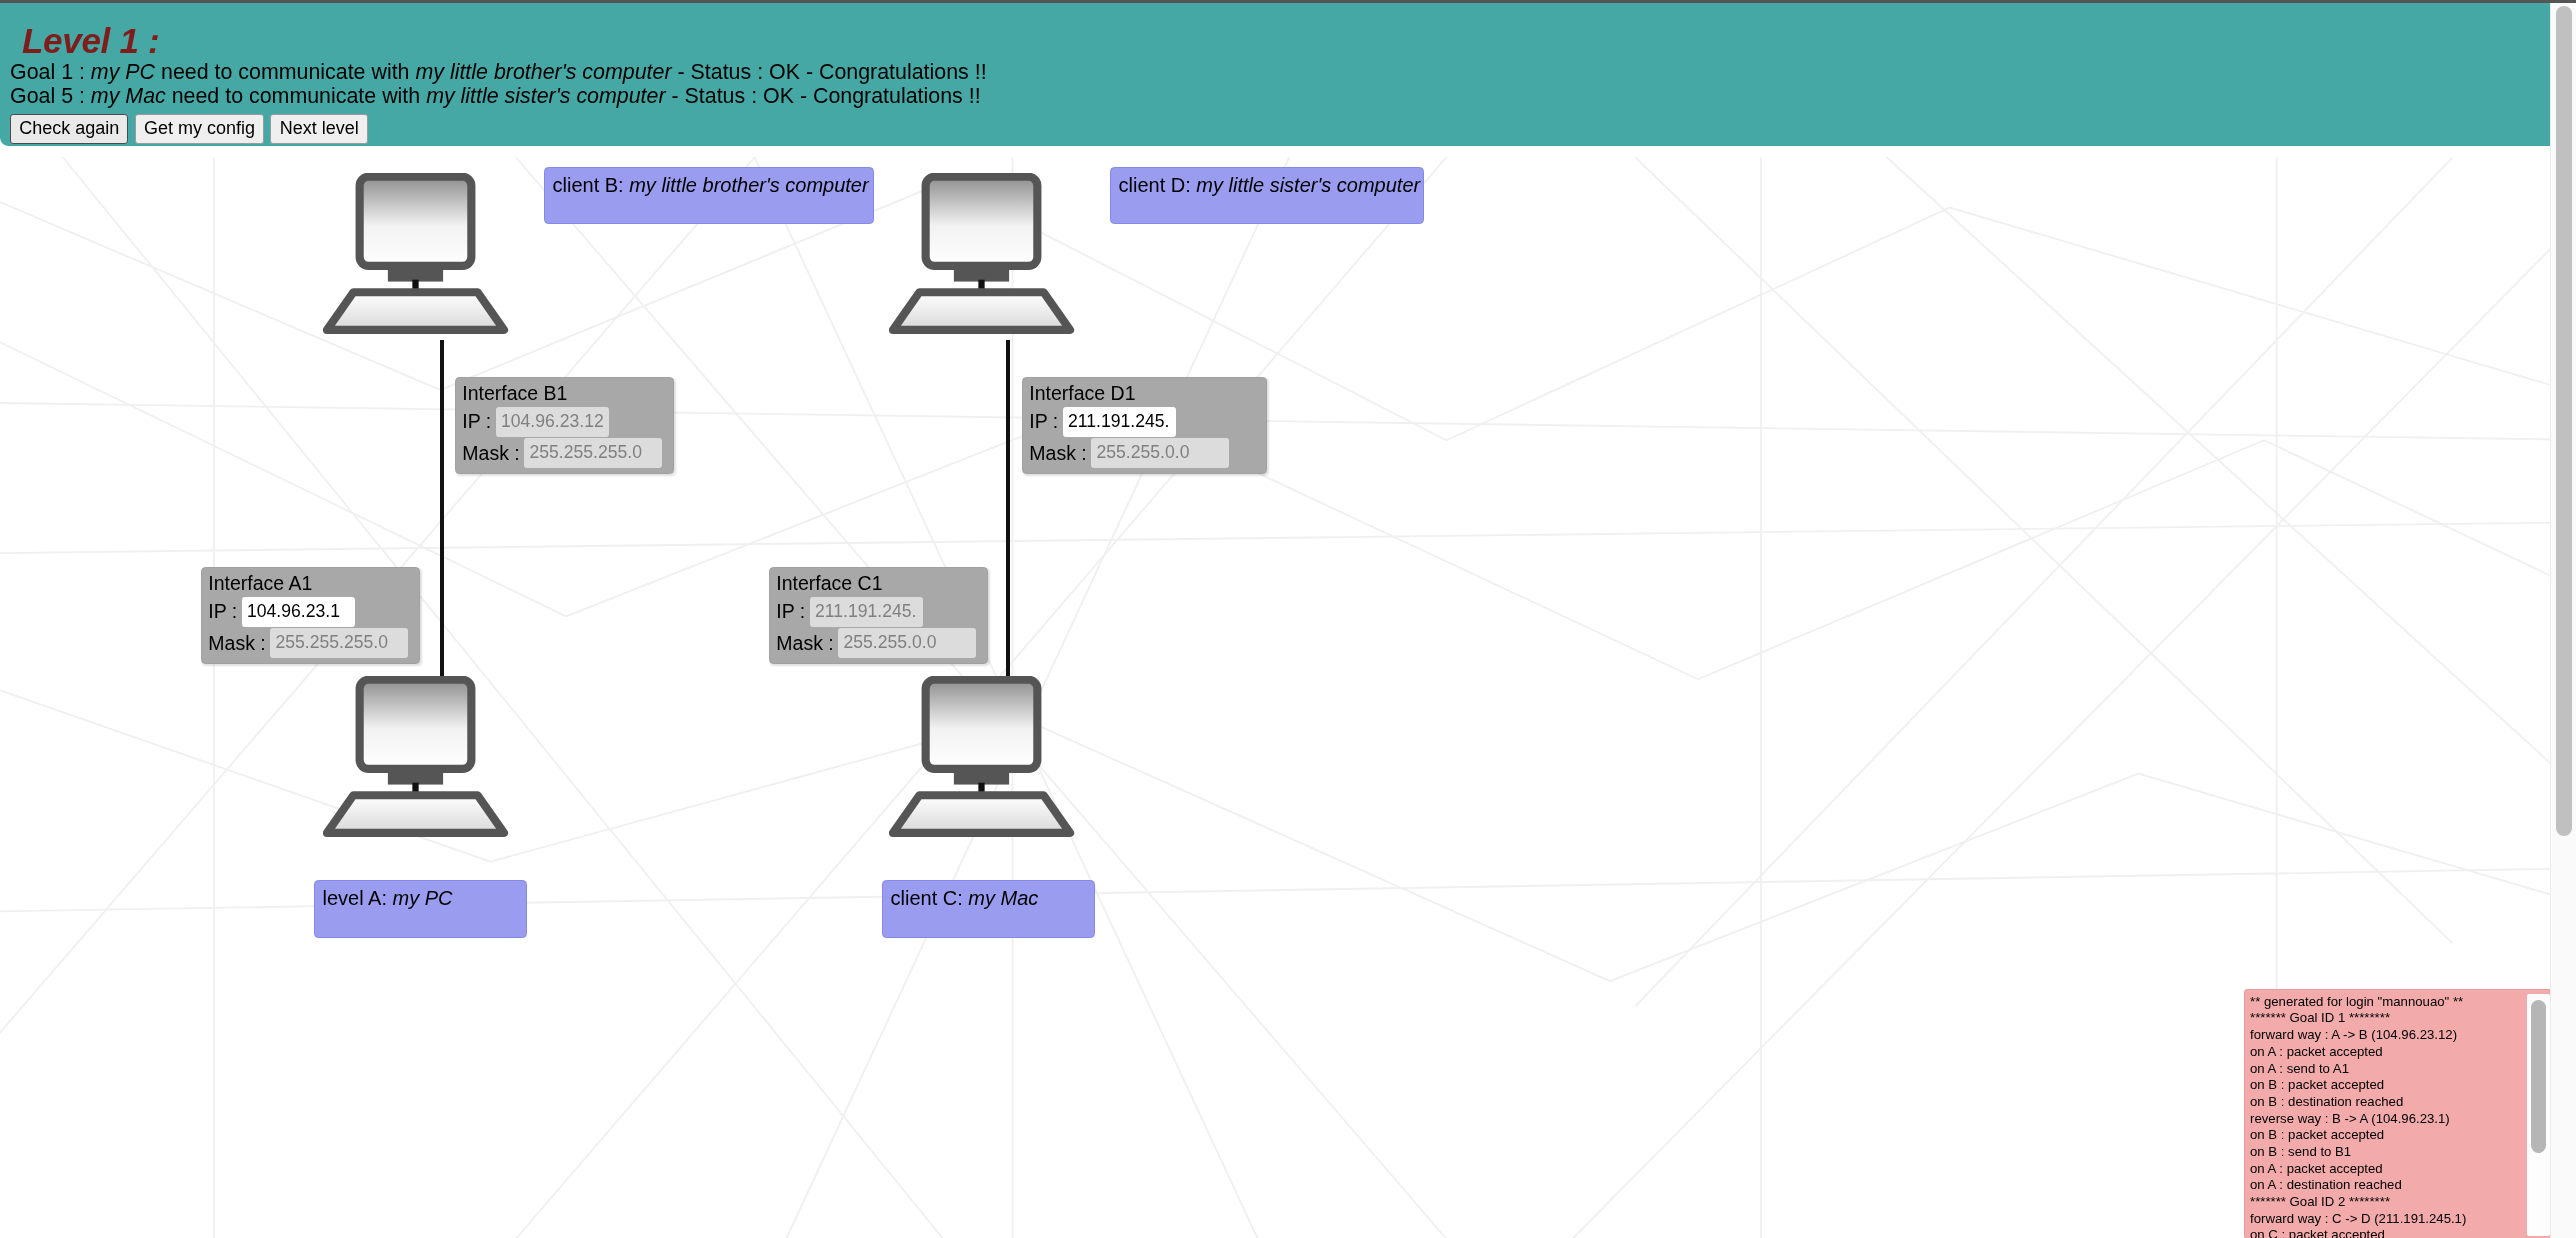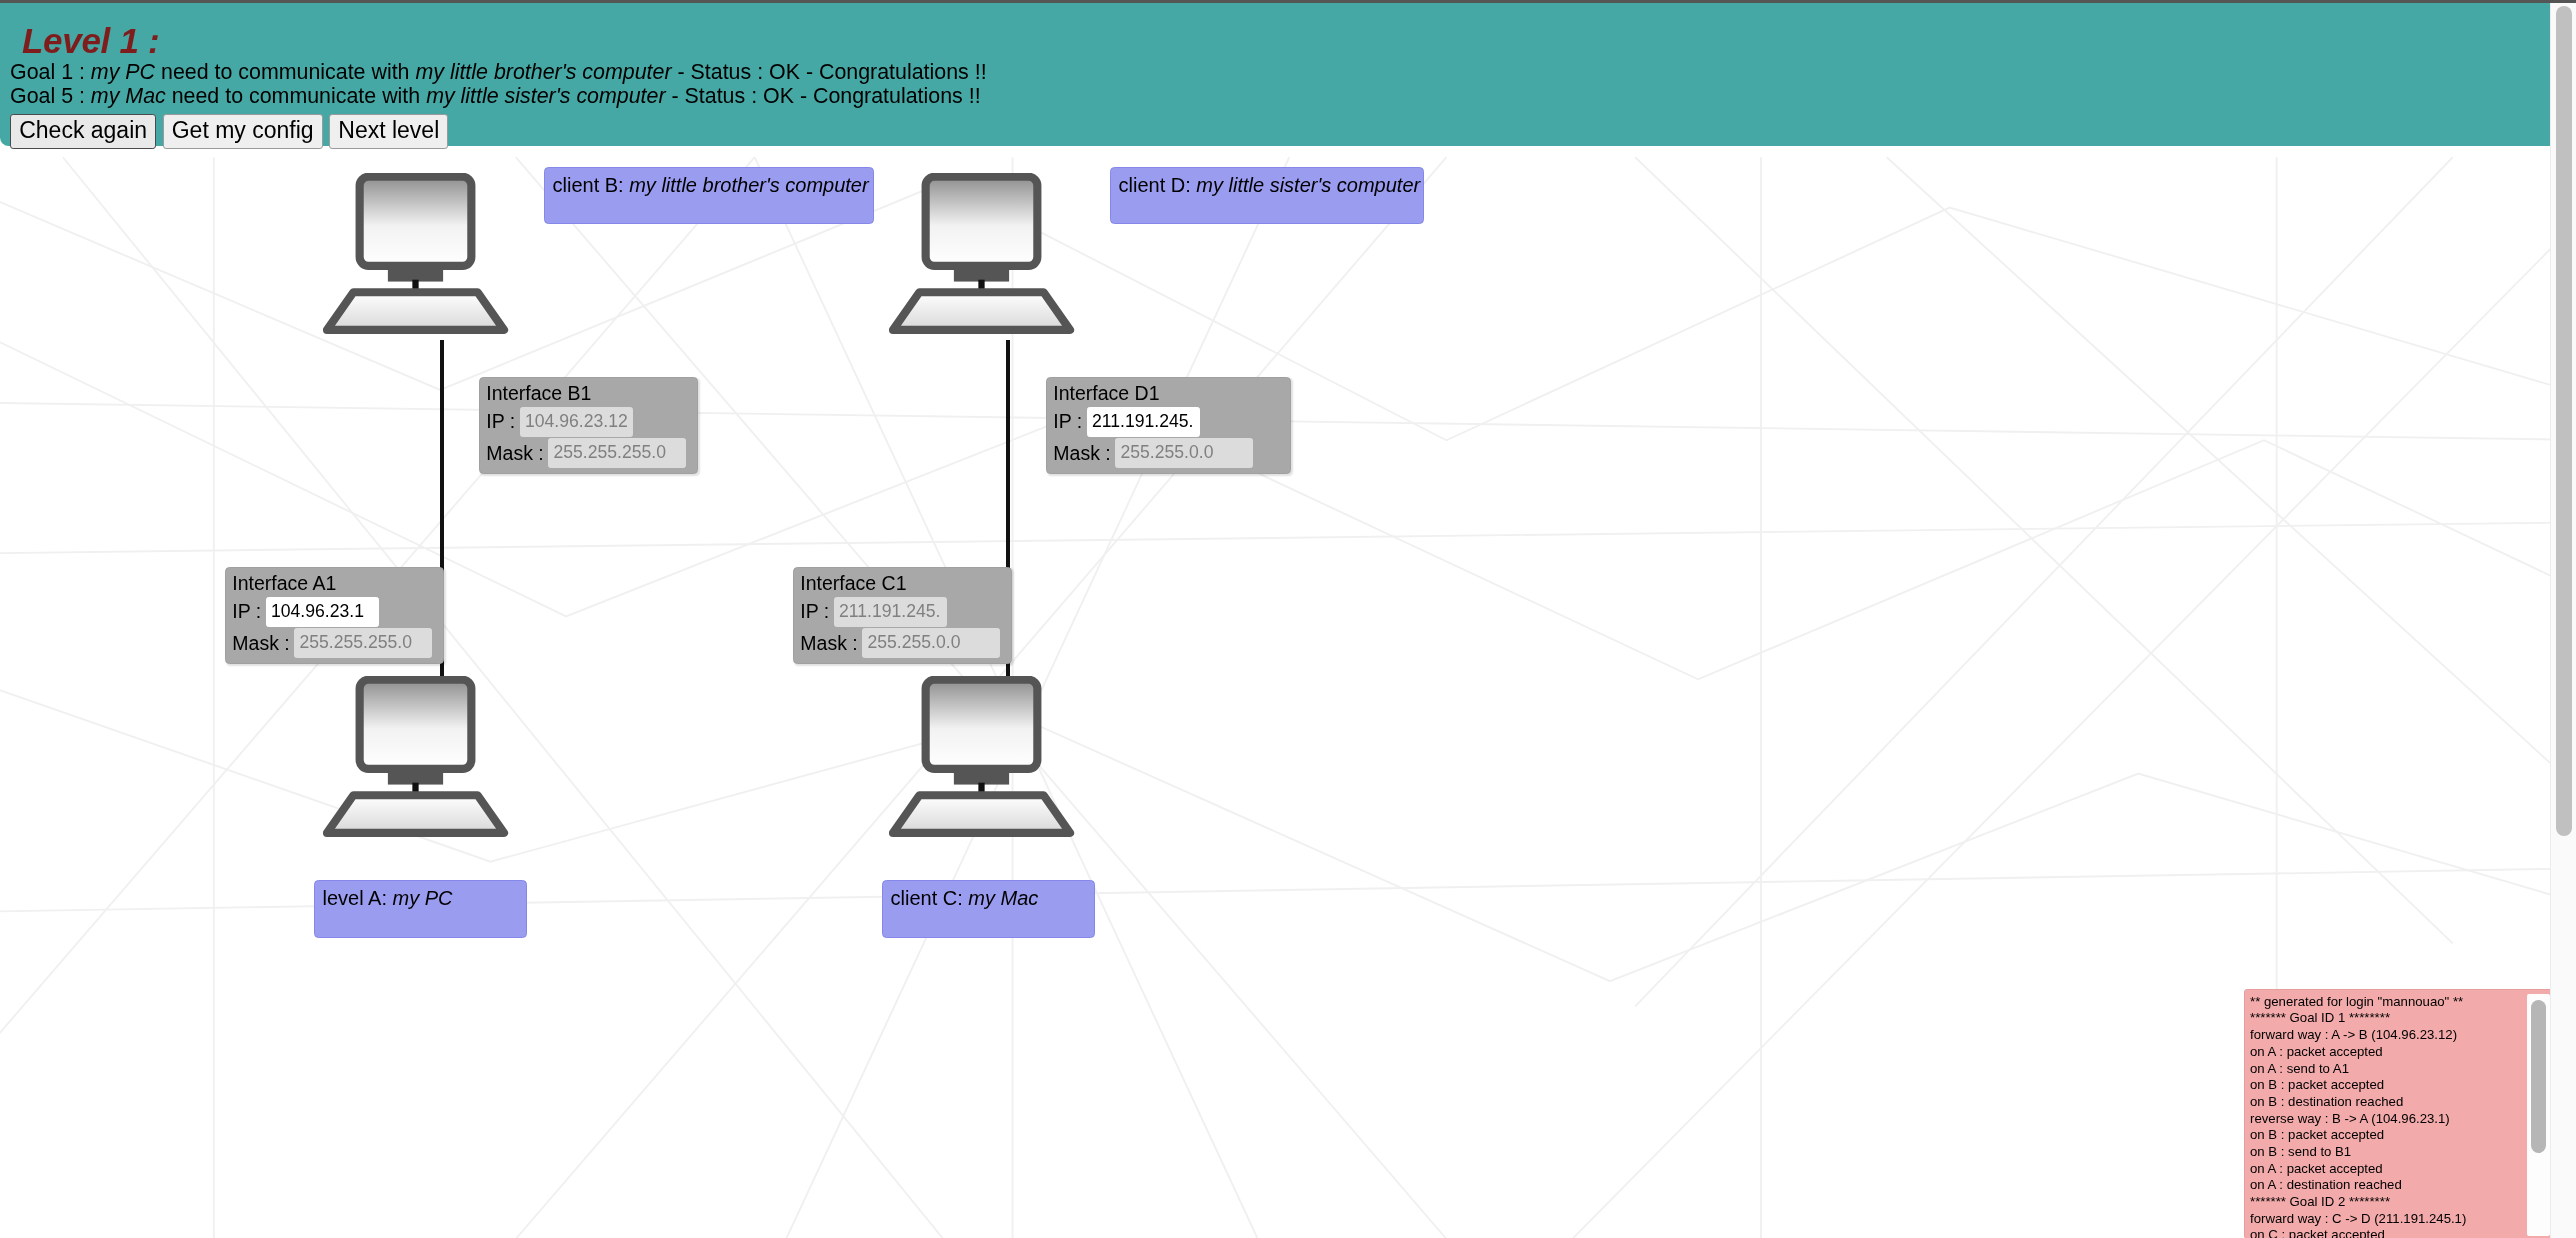--- a/index.html
+++ b/index.html
@@ -69,21 +69,21 @@
 
   #header-buttons {
     position: absolute;
     left: 10px;
     top: 111px;
     display: flex;
     gap: 6.3px;
   }
   .hbtn {
     font-family: "Liberation Sans", sans-serif;
-    font-size: 23px;
+    font-size: 18px;
     line-height: 1;
     padding: 4.4px 8.2px 5.7px 8.2px;
     background: #efefef;
     border: 1.3px solid #9a9a9a;
     border-radius: 3.1px;
     color: #000000;
     cursor: pointer;
   }
   .hbtn.focused {
     border-color: #4a4a4a;
@@ -122,21 +122,20 @@
 
   
   .iface {
     position: absolute;
     background: #a8a8a8;
     border: 1.3px solid #a0a0a0;
     border-radius: 4.4px;
     padding: 4.4px 6.3px 5.7px 6.3px;
     z-index: 4;
     box-shadow: 1.3px 1.3px 1.9px rgba(0,0,0,0.12);
-    margin-left: 24px;
   }
   .iface-title {
     font-size: 19.5px;
     color: #000000;
     line-height: 1.18;
     white-space: nowrap;
   }
   .iface-row {
     display: flex;
     align-items: center;

